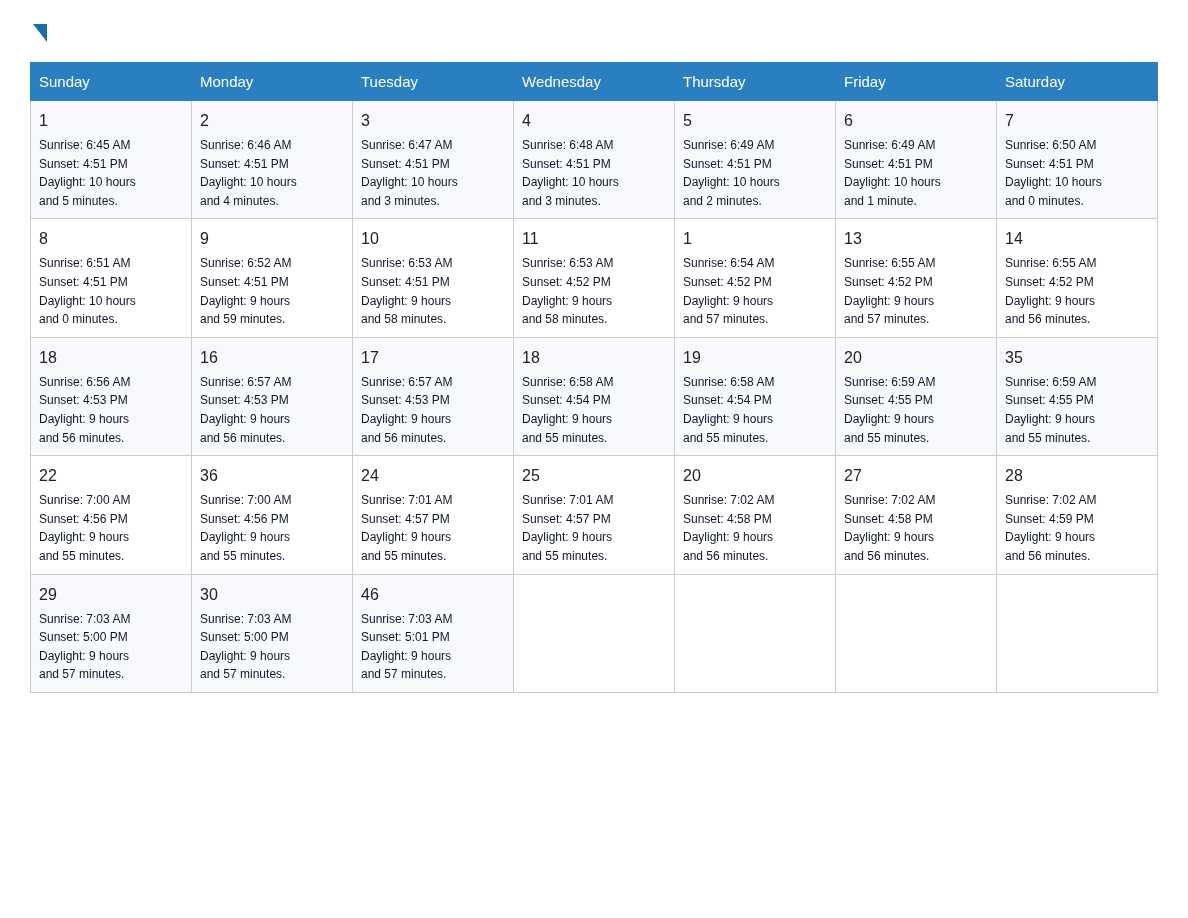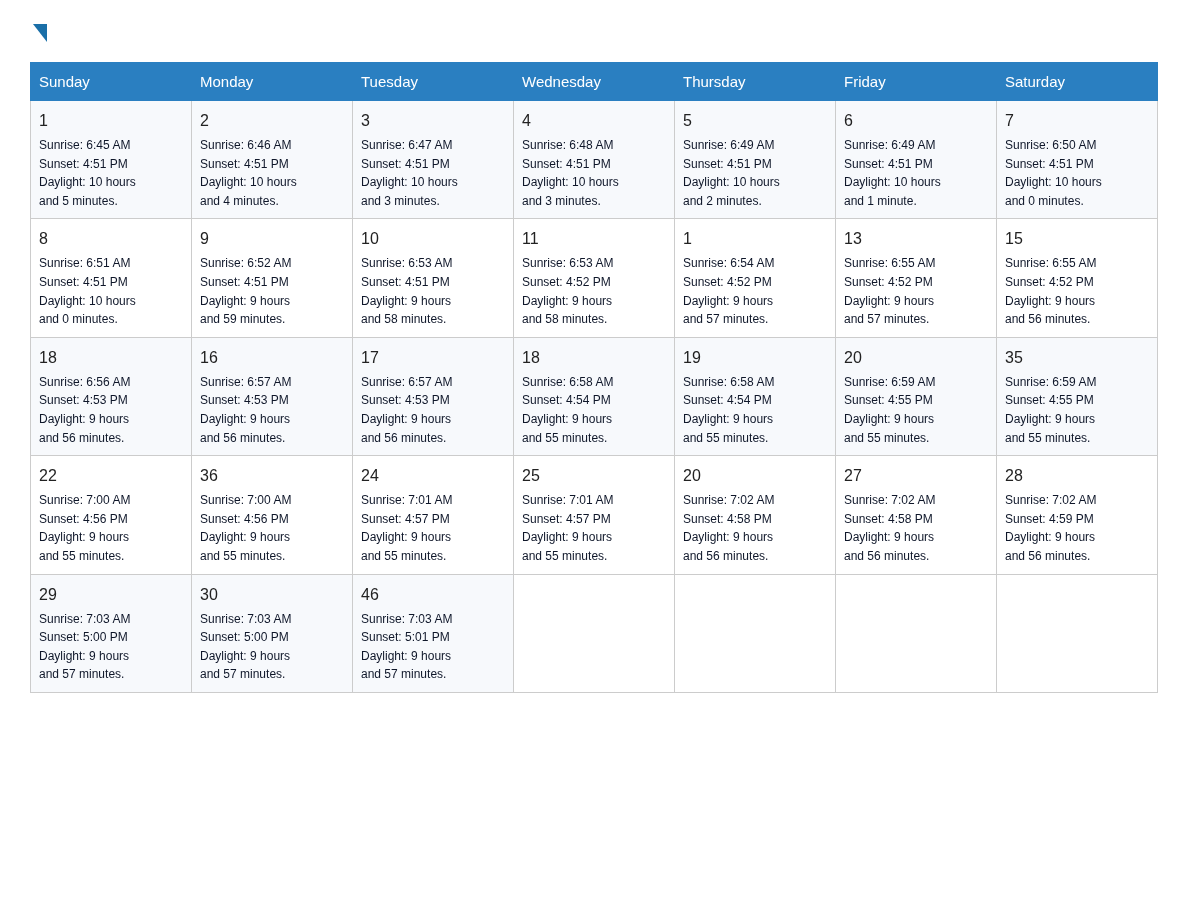--- a/index.html
+++ b/index.html
@@ -184,21 +184,21 @@
         </td>
         <td>
           <span class="day-number">1</span>
           <div class="day-info">Sunrise: 6:54 AM<br>Sunset: 4:52 PM<br>Daylight: 9 hours<br>and 57 minutes.</div>
         </td>
         <td>
           <span class="day-number">13</span>
           <div class="day-info">Sunrise: 6:55 AM<br>Sunset: 4:52 PM<br>Daylight: 9 hours<br>and 57 minutes.</div>
         </td>
         <td>
-          <span class="day-number">15</span>
+          <span class="day-number">14</span>
           <div class="day-info">Sunrise: 6:55 AM<br>Sunset: 4:52 PM<br>Daylight: 9 hours<br>and 56 minutes.</div>
         </td>
       </tr>
       <tr>
         <td>
           <span class="day-number">18</span>
           <div class="day-info">Sunrise: 6:56 AM<br>Sunset: 4:53 PM<br>Daylight: 9 hours<br>and 56 minutes.</div>
         </td>
         <td>
           <span class="day-number">16</span>

